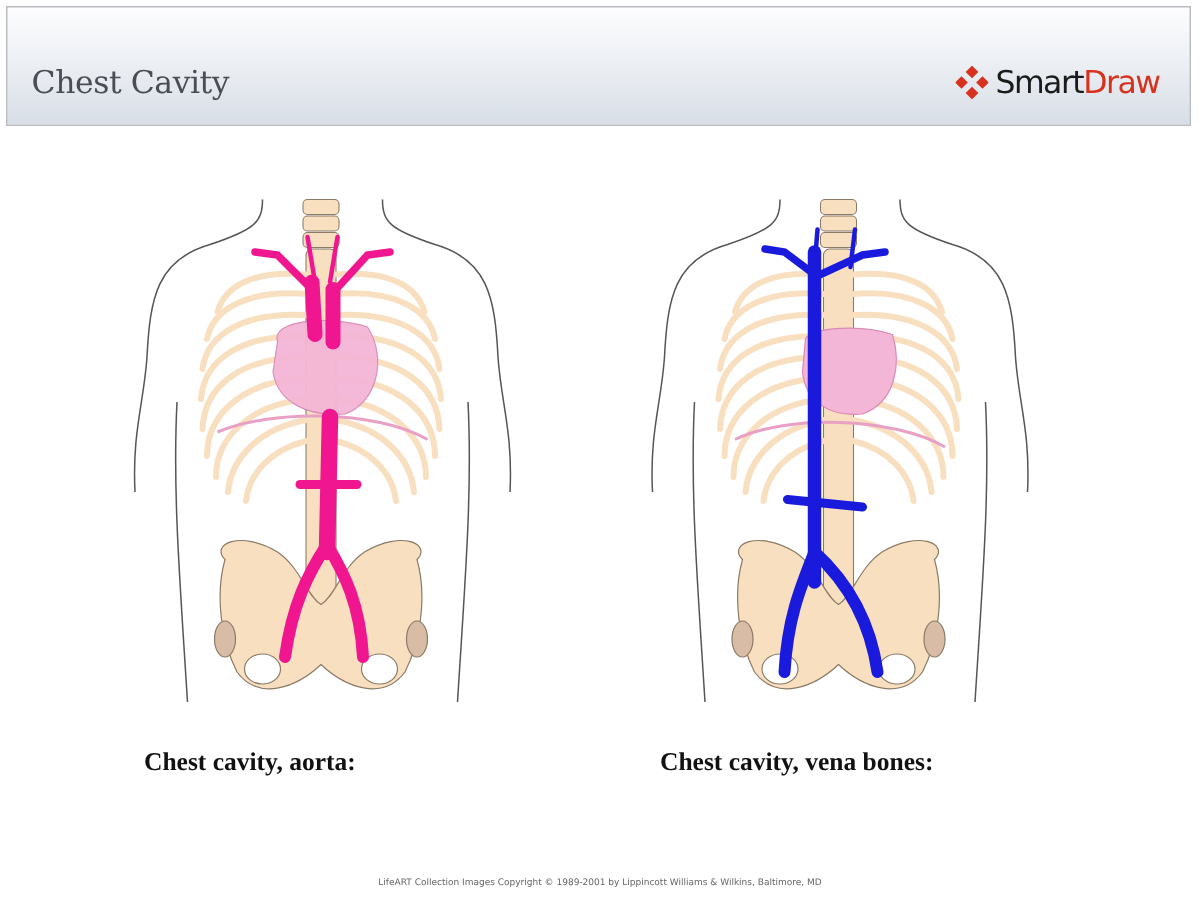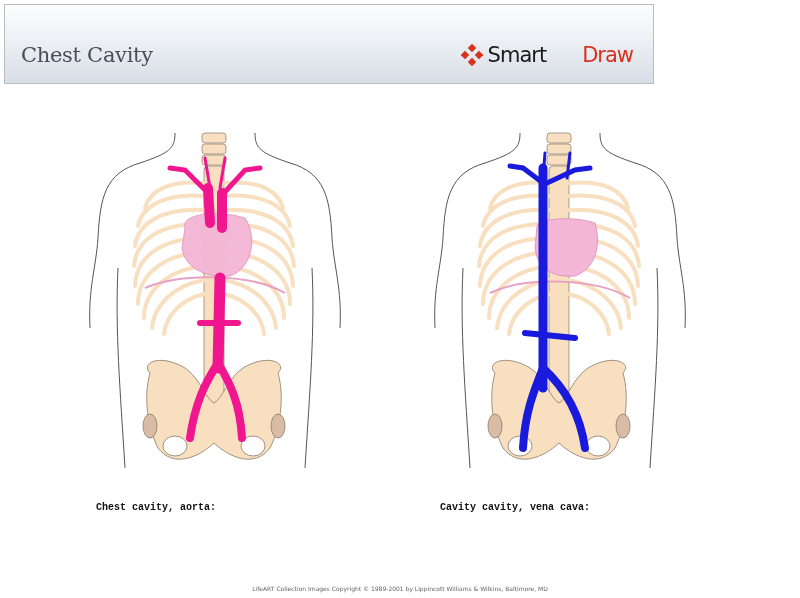--- a/index.html
+++ b/index.html
@@ -1,37 +1,37 @@
 <!DOCTYPE html>
 <html><head>
 <meta charset="utf-8">
 <style>
   html, body { margin:0; padding:0; background:#ffffff; }
   body { width:800px; height:598px; position:relative; overflow:hidden; font-family:"DejaVu Sans", sans-serif; }
   .header {
-    position:absolute; left:4px; top:4px; width:650px; height:80px;
+    position:absolute; left:4px; top:4px; width:790px; height:80px;
     border:1px solid #b9bcc0;
     background:linear-gradient(to bottom, #fdfdfe 0%, #e9edf2 55%, #d8dee6 100%);
     box-sizing:border-box;
   }
   .title {
     position:absolute; left:16px; top:38px;
     font-family:"DejaVu Serif", serif; font-size:21px; color:#4a4d55; letter-spacing:-0.3px;
   }
   .logo { position:absolute; right:20px; top:38px; display:flex; align-items:center; }
   .logo svg { margin-right:5px; }
   .logo-text { font-family:"DejaVu Sans", sans-serif; font-size:21px; letter-spacing:-1px; }
   .logo-smart { color:#1b1b1b; }
-  .logo-draw { color:#d6321e;margin-left:36px; }
+  .logo-draw { color:#d6321e; }
 
   .figure { position:absolute; top:128px; width:270px; height:350px; }
   .fig-left { left:80px; }
   .fig-right { left:425px; }
 
-  .caption { position:absolute; top:500px; font-family:Liberation Mono, monospace; font-size:10px; line-height:16px; color:#222; }
+  .caption { position:absolute; top:500px; font-family:Liberation Serif, serif; font-size:17px; line-height:16px; color:#222; }
   .cap-left { left:96px; width:320px; }
   .cap-right { left:440px; width:330px; }
   .cap-title { font-weight:bold; color:#111; }
   .credit { position:absolute; top:585px; left:0; width:800px; text-align:center; font-size:6px; color:#666; }
 </style>
 </head>
 <body>
 
 <div class="header">
   <div class="title">Chest Cavity</div>
@@ -154,16 +154,16 @@
     <path d="M100 205 L150 210" stroke-width="6"></path>
     <path d="M118 240 C108 265 100 285 98 320" stroke-width="8"></path>
       <path d="M118 240 C140 260 155 285 160 320" stroke-width="8"></path>
   </g>
 </svg>
 
 <div class="caption cap-left">
   <div class="cap-title">Chest cavity, aorta:</div>
 </div>
 <div class="caption cap-right">
-  <div class="cap-title">Cavity cavity, vena cava:</div>
+  <div class="cap-title">Chest cavity, vena bones:</div>
 </div>
 
 <div class="credit">LifeART Collection Images Copyright © 1989-2001 by Lippincott Williams &amp; Wilkins, Baltimore, MD</div>
 
 </body></html>

